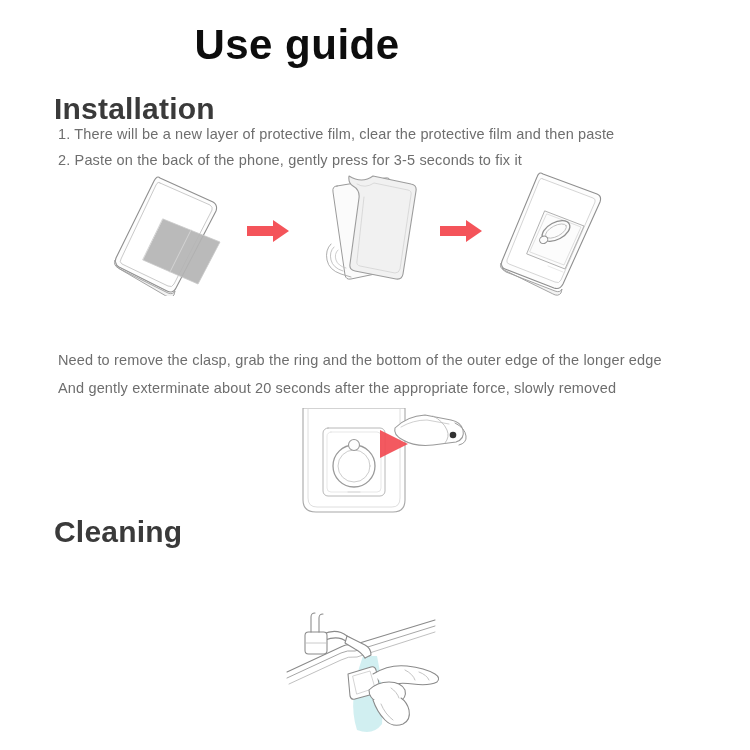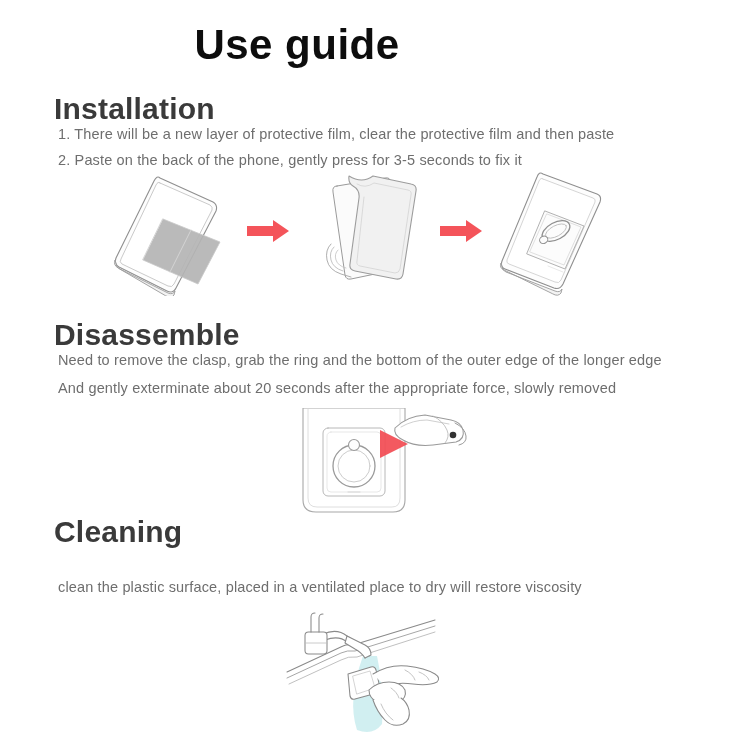--- a/index.html
+++ b/index.html
@@ -152,21 +152,20 @@
             <ellipse cx="-15" cy="2" rx="4.2" ry="3.6" fill="#fbfbfb" stroke="#8f8f8f" stroke-width="1"></ellipse>
           </g>
 
           <path d="M47 96 L62 102" stroke="#dedede" stroke-width="0.7"></path>
         </g>
 
       </g>
     </svg>
   </div>
 
-  <div class="section-heading" id="h-disassemble">Disassemble</div>
 
   <div class="body-line" id="l-dis-1">Need to remove the clasp, grab the ring and the bottom of the outer edge of the longer edge</div>
 
   <div class="body-line" id="l-dis-2">And gently exterminate about 20 seconds after the appropriate force, slowly removed</div>
 
   <div class="illus" id="illus-disassemble">
     <svg class="illus-svg-center" width="200" height="106" viewBox="0 0 200 106">
       <g fill="none" stroke="#9a9a9a" stroke-width="1" stroke-linejoin="round" stroke-linecap="round">
 
         <g>
@@ -195,21 +194,20 @@
           <path d="M62 11 Q72 16 73 24 Q74 31 66 33" fill="none" stroke="#9a9a9a" stroke-width="1"></path>
         </g>
 
       </g>
     </svg>
   </div>
 
   <div class="section-heading" id="h-cleaning">Cleaning</div>
 
 
-  <div class="body-line" id="l-clean-2">clean the plastic surface, placed in a ventilated place to dry will restore viscosity</div>
 
   <div class="illus" id="illus-cleaning">
     <svg class="illus-svg-center" width="180" height="132" viewBox="0 0 180 132">
 
       <g stroke="none">
         <path d="M78 44 L92 44 Q100 80 97 112 Q88 124 72 118 Q62 88 78 44 Z" fill="#cfeef0" opacity="0.95"></path>
       </g>
 
       <g fill="none" stroke="#7f7f7f" stroke-width="1" stroke-linejoin="round" stroke-linecap="round">
 

